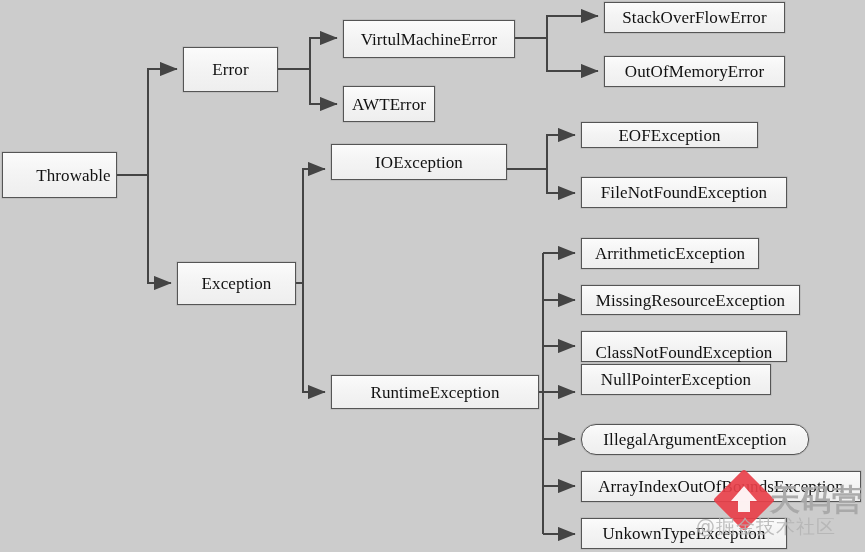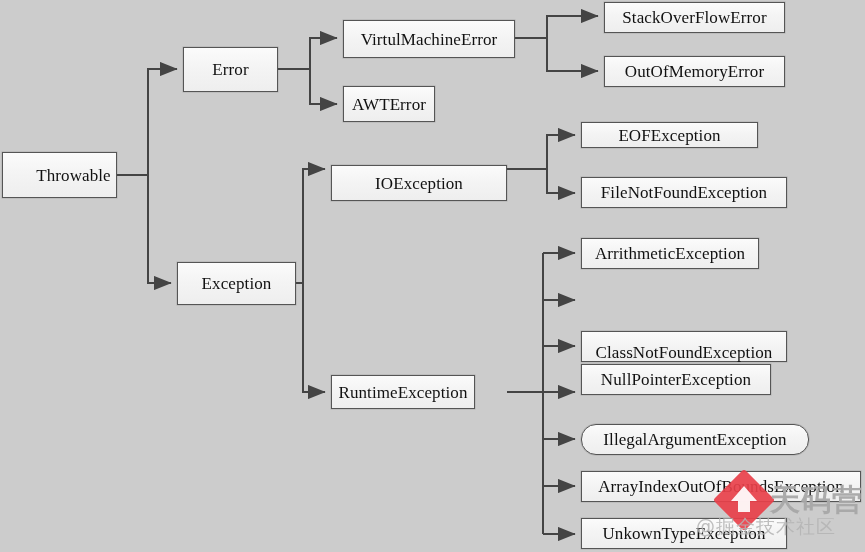--- a/index.html
+++ b/index.html
@@ -144,40 +144,43 @@
   </div>
   <div class="node" style="left:177px;top:262px;width:119px;height:43px;">
     <span>Exception</span>
   </div>
   <div class="node" style="left:343px;top:20px;width:172px;height:38px;">
     <span>VirtulMachineError</span>
   </div>
   <div class="node" style="left:343px;top:86px;width:92px;height:36px;">
     <span>AWTError</span>
   </div>
-  <div class="node" style="left:331px;top:165px;width:176px;height:36px;">
+  <div class="node" style="left:331px;top:144px;width:176px;height:36px;">
     <span>IOException</span>
   </div>
-  <div class="node" style="left:331px;top:375px;width:144px;height:34px;">
+  <div class="node" style="left:331px;top:375px;width:208px;height:34px;">
     <span>RuntimeException</span>
   </div>
   <div class="node" style="left:604px;top:2px;width:181px;height:31px;">
     <span>StackOverFlowError</span>
   </div>
   <div class="node" style="left:604px;top:56px;width:181px;height:31px;">
     <span>OutOfMemoryError</span>
   </div>
   <div class="node" style="left:581px;top:122px;width:177px;height:26px;">
     <span>EOFException</span>
   </div>
   <div class="node" style="left:581px;top:177px;width:206px;height:31px;">
     <span>FileNotFoundException</span>
   </div>
   <div class="node" style="left:581px;top:238px;width:178px;height:31px;">
     <span>ArrithmeticException</span>
+  </div>
+  <div class="node" style="left:581px;top:285px;width:219px;height:30px;">
+    <span>MissingResourceException</span>
   </div>
   <div class="node" style="left:581px;top:331px;width:206px;height:31px;align-items:flex-end;">
     <span>ClassNotFoundException</span>
   </div>
   <div class="node" style="left:581px;top:364px;width:190px;height:31px;">
     <span>NullPointerException</span>
   </div>
   <div class="node" style="left:581px;top:424px;width:228px;height:31px;border-radius:15px;">
     <span>IllegalArgumentException</span>
   </div>

